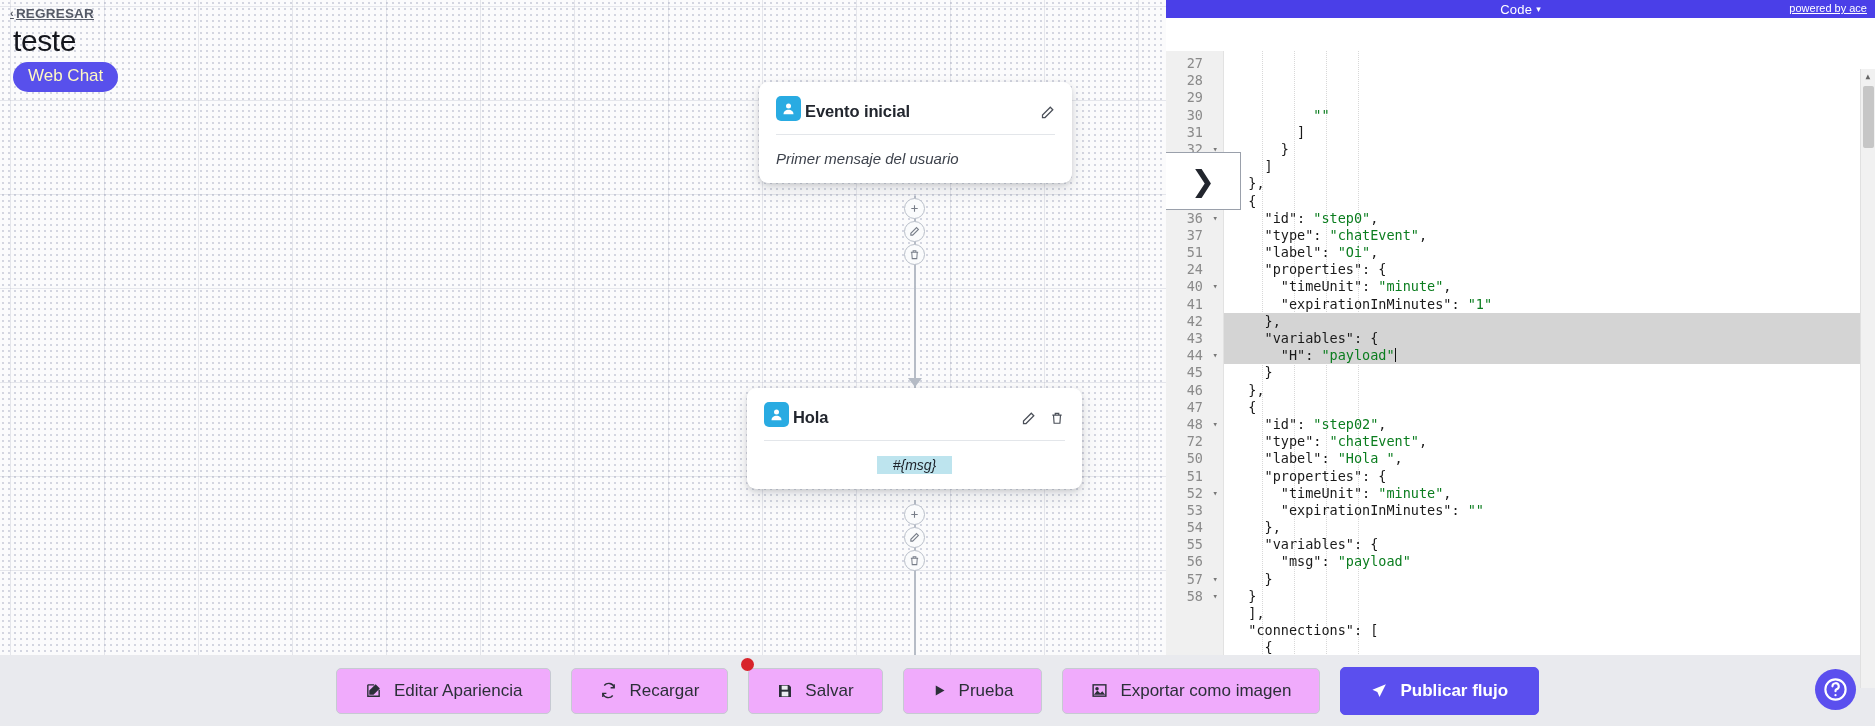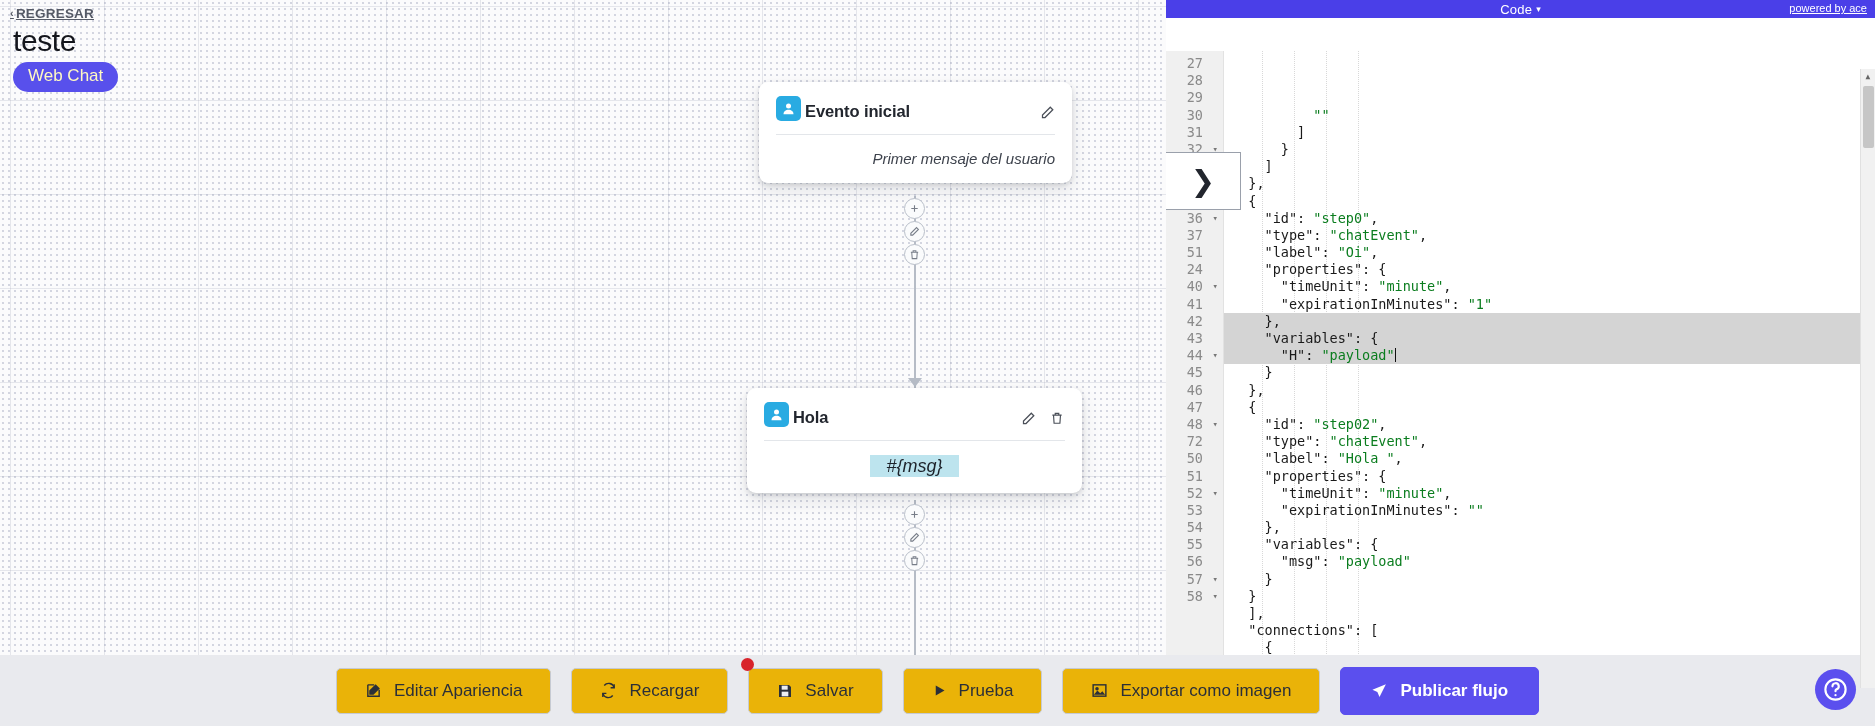--- a/index.html
+++ b/index.html
@@ -73,24 +73,24 @@
     font-size: 16.5px; font-weight: 700; color: #22262e;
     flex: 1; letter-spacing: -.1px;
   }
   .node-act {
     width: 18px; height: 18px; flex: none; cursor: pointer;
     display: flex; align-items: center; justify-content: center;
   }
   .node-divider { height: 1px; background: #e3e6ea; margin: 0 17px; }
   .node-body {
     padding: 15px 17px 16px; font-size: 15px;
-    font-style: italic; color: #3d424c; text-align: right;
+    font-style: italic; color: #3d424c; text-align: left;
   }
   .msg-var {
-    font-style: italic; font-size: 18px; color: #1c2129;
+    font-style: italic; font-size: 14px; color: #1c2129;
     background: #bde4ee; padding: 1px 16px;
   }
 
   
   .mini-stack {
     position: absolute; display: flex; flex-direction: column; align-items: center;
   }
   .mini-btn {
     width: 21px; height: 21px; border-radius: 50%;
     background: #fafbfc; border: 1px solid #b9bfc9;
@@ -174,21 +174,21 @@
 
   
   #bottom-bar {
     position: absolute; left: 0; top: 655px;
     width: 1875px; height: 71px; background: #e9eaee;
     display: flex; align-items: center; justify-content: center; gap: 20px;
   }
   .tb-btn {
     position: relative;
     display: flex; align-items: center; gap: 12px;
-    background: #eab308; border: 1px solid #c6cad2;
+    background: #f0abfc; border: 1px solid #c6cad2;
     border-radius: 5px; padding: 12px 28px;
     font-size: 17px; color: #2b2f38; cursor: pointer;
   }
   .tb-btn.primary {
     background: #5b4fee; border-color: #5b4fee; color: #fff;
     font-weight: 700; padding: 13px 30px;
   }
   .tb-icon { display: flex; align-items: center; }
   .red-dot {
     position: absolute; left: -8px; top: -11px;

